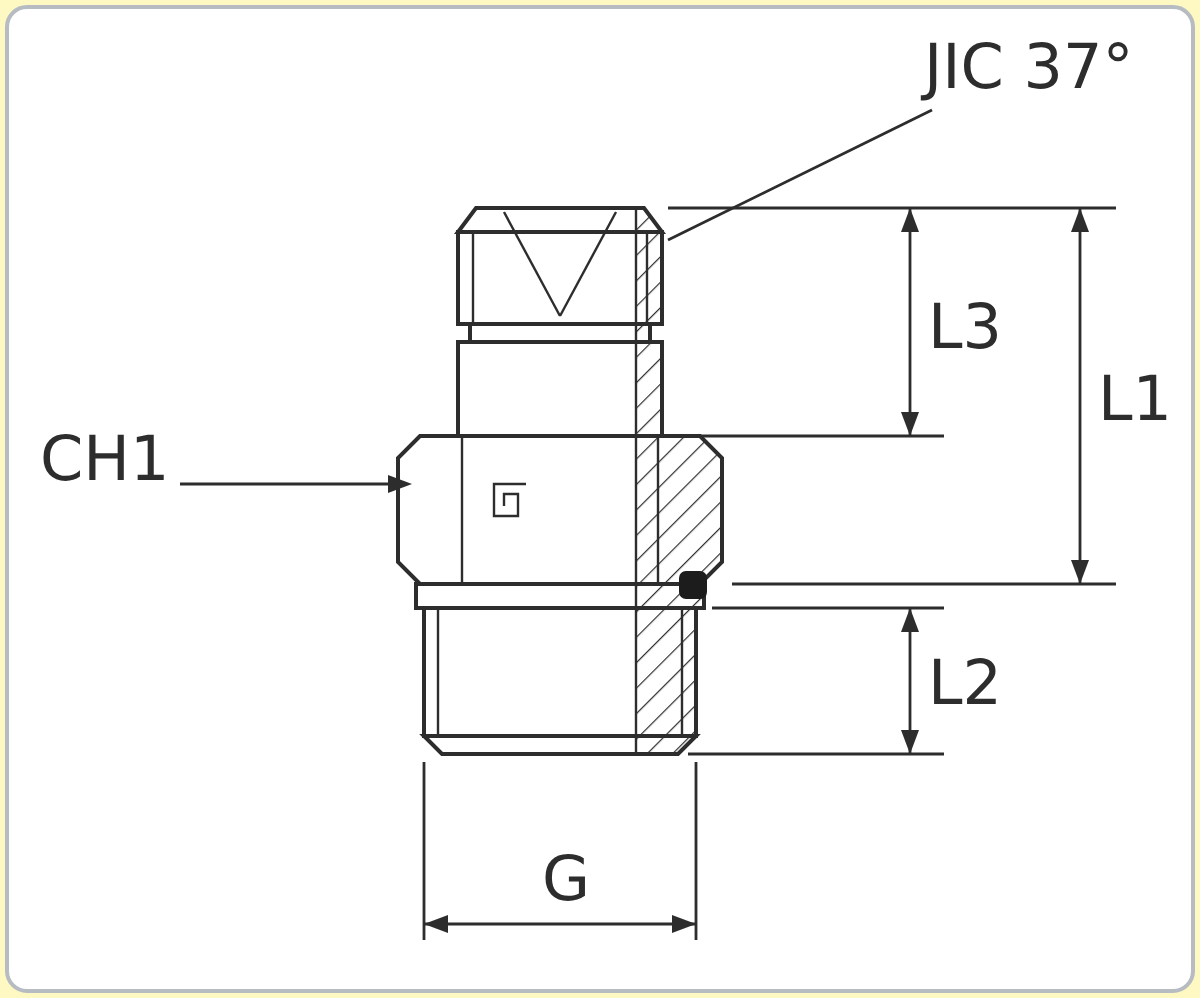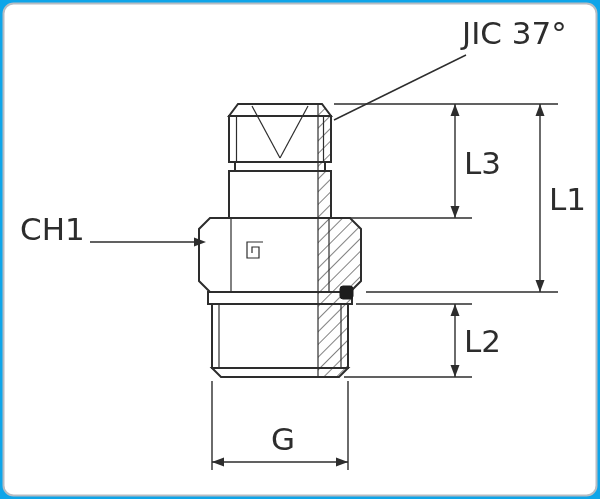--- a/index.html
+++ b/index.html
@@ -1,20 +1,20 @@
 <!DOCTYPE html>
 <html><head>
 <meta charset="utf-8">
 <style>
   html, body { margin: 0; padding: 0; background: #ffffff; }
   .canvas {
     position: relative;
     width: 600px;
     height: 499px;
-    background: #0ea5e9;
+    background: #fef9c3;
     font-family: "DejaVu Sans", sans-serif;
   }
   svg { display: block; }
   .outline   { fill: #ffffff; stroke: #2d2d2d; stroke-width: 2; }
   .thinline  { fill: none; stroke: #2d2d2d; stroke-width: 1.2; }
   .dimline   { fill: none; stroke: #2d2d2d; stroke-width: 1.4; }
   .arrow     { fill: #2d2d2d; stroke: none; }
   .dim-label { font: 31px "DejaVu Sans", sans-serif; fill: #2d2d2d; }
   .frame     { fill: #ffffff; stroke: #b7bcc2; stroke-width: 2; }
   .solidfill { fill: #1c1c1c; stroke: #1c1c1c; }

